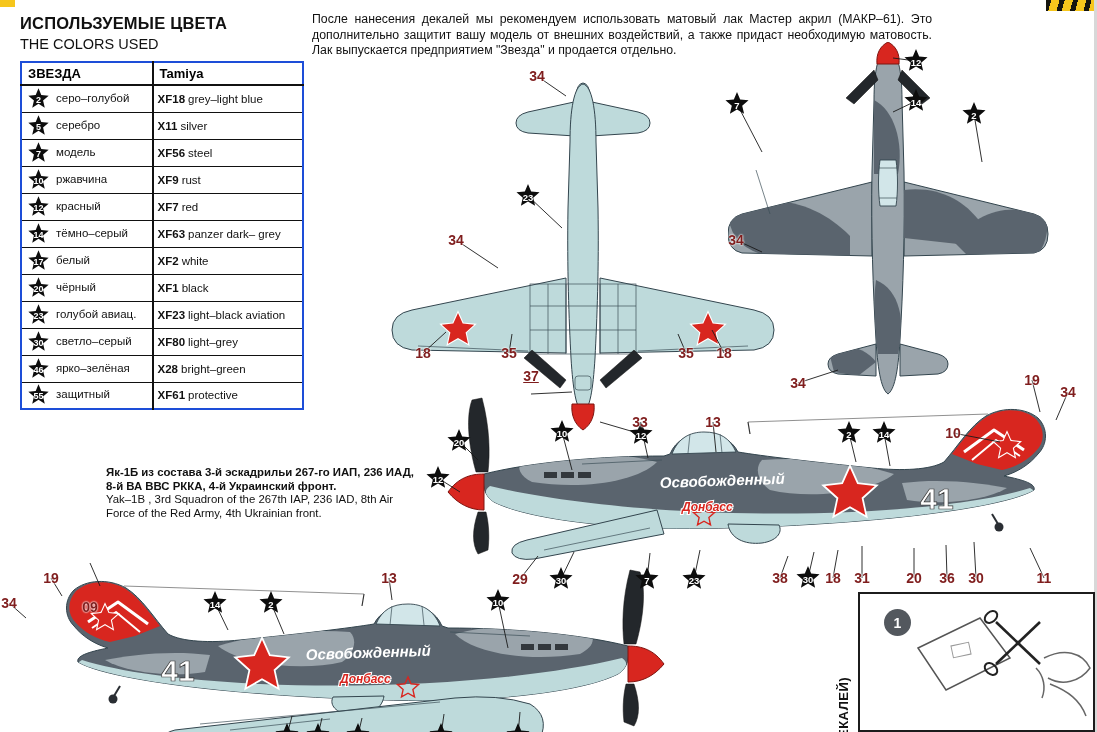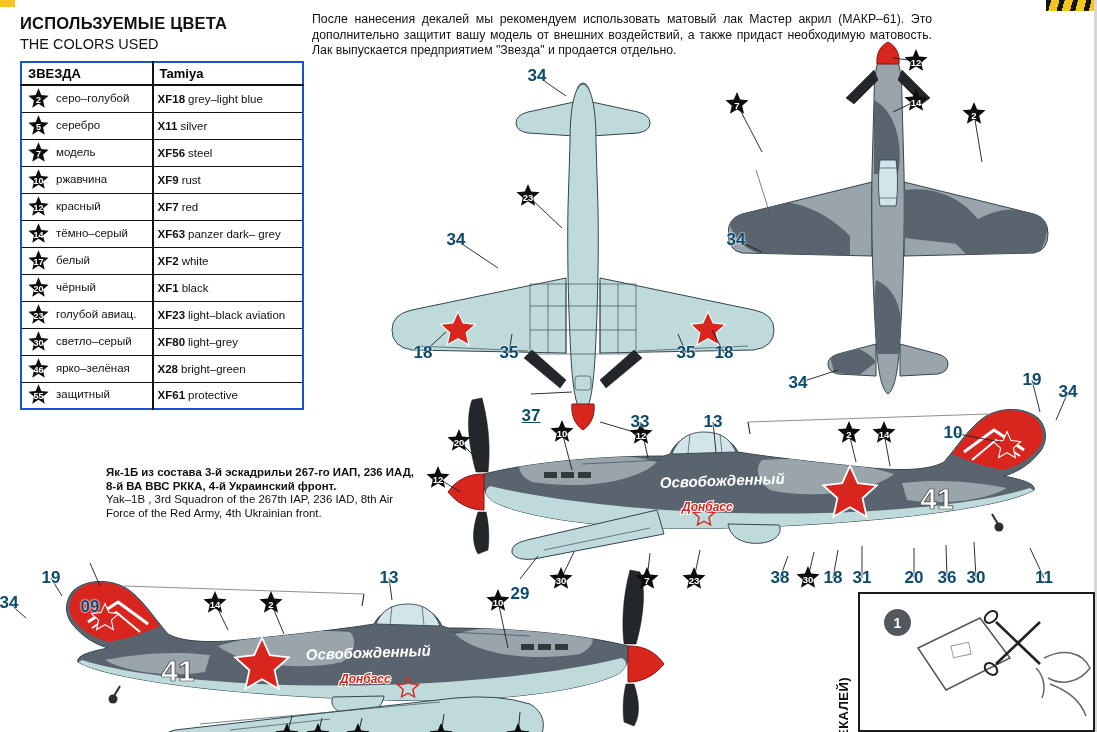--- a/index.html
+++ b/index.html
@@ -54,21 +54,21 @@
   .glass{fill:#d2e6e9;stroke:#33454e;stroke-width:.9}
   .slogan1{fill:#fff;font-style:italic;font-weight:bold;font-size:15px}
   .slogan2{fill:var(--c-red);font-style:italic;font-weight:bold;font-size:12px;stroke:#fff;stroke-width:2.2;paint-order:stroke}
   .board-num{fill:#fff;stroke:#3a3a3a;stroke-width:.7;font-weight:bold;font-size:30px}
   .chev{fill:none;stroke:#fff;stroke-linejoin:round}
 
   
   #leader-lines{position:absolute;left:0;top:0;width:1097px;height:732px;pointer-events:none;z-index:5}
   #callouts{position:absolute;left:0;top:0;width:1097px;height:732px;z-index:6;pointer-events:none}
   .co{position:absolute;transform:translate(-50%,-50%)}
-  .co.plain{font-weight:bold;font-size:17px;color:#0c4a6e;text-shadow:0 0 2px #fff,0 0 2px #fff}
+  .co.plain{font-weight:bold;font-size:14px;color:#7f1d1d;text-shadow:0 0 2px #fff,0 0 2px #fff}
   .co.star{width:27px;height:25px}
   .co.star svg{width:27px;height:25px;display:block}
   .co.star svg polygon{fill:var(--c-black)}
   .co.star b{position:absolute;left:0;top:55%;transform:translateY(-50%);width:100%;text-align:center;color:#fff;font-size:9.5px;font-weight:bold}
 
   
   #decal-box{position:absolute;left:858px;top:592px;width:237px;height:140px;background:#fff;border:2px solid #1c1c1c}
   #step-circle{position:absolute;left:24px;top:15px;width:27px;height:27px;border-radius:50%;background:#53585e;
     color:#fff;font-weight:bold;font-size:14px;display:flex;align-items:center;justify-content:center}
   #decal-art{position:absolute;left:48px;top:2px;width:186px;height:136px}
@@ -374,21 +374,21 @@
         <svg viewBox="0 0 28 26" aria-hidden="true">
           <polygon points="14.0,0.4 17.3,8.4 26.0,9.1 19.4,14.8 21.4,23.2 14.0,18.7 6.6,23.2 8.6,14.8 2.0,9.1 10.7,8.4"></polygon>
         </svg>
         <b>23</b>
       </span>
       <span class="co plain" style="left: 456px; top: 240px;">34</span>
       <span class="co plain" style="left: 423px; top: 353px;">18</span>
       <span class="co plain" style="left: 509px; top: 353px;">35</span>
       <span class="co plain" style="left: 686px; top: 353px;">35</span>
       <span class="co plain" style="left: 724px; top: 353px;">18</span>
-      <span class="co plain" style="left: 531px; top: 416px; text-decoration: underline;">37</span>
+      <span class="co plain" style="left: 531px; top: 376px; text-decoration: underline;">37</span>
       <span class="co star" style="left: 641px; top: 434px;">
         <svg viewBox="0 0 28 26" aria-hidden="true">
           <polygon points="14.0,0.4 17.3,8.4 26.0,9.1 19.4,14.8 21.4,23.2 14.0,18.7 6.6,23.2 8.6,14.8 2.0,9.1 10.7,8.4"></polygon>
         </svg>
         <b>12</b>
       </span>
       <span class="co star" style="left: 916px; top: 61px;">
         <svg viewBox="0 0 28 26" aria-hidden="true">
           <polygon points="14.0,0.4 17.3,8.4 26.0,9.1 19.4,14.8 21.4,23.2 14.0,18.7 6.6,23.2 8.6,14.8 2.0,9.1 10.7,8.4"></polygon>
         </svg>
@@ -442,21 +442,21 @@
       </span>
       <span class="co star" style="left: 884px; top: 433px;">
         <svg viewBox="0 0 28 26" aria-hidden="true">
           <polygon points="14.0,0.4 17.3,8.4 26.0,9.1 19.4,14.8 21.4,23.2 14.0,18.7 6.6,23.2 8.6,14.8 2.0,9.1 10.7,8.4"></polygon>
         </svg>
         <b>14</b>
       </span>
       <span class="co plain" style="left: 953px; top: 433px;">10</span>
       <span class="co plain" style="left: 1032px; top: 380px;">19</span>
       <span class="co plain" style="left: 1068px; top: 392px;">34</span>
-      <span class="co plain" style="left: 520px; top: 594px; text-align: center;">29</span>
+      <span class="co plain" style="left: 520px; top: 579px; text-align: center;">29</span>
       <span class="co star" style="left: 561px; top: 579px;">
         <svg viewBox="0 0 28 26" aria-hidden="true">
           <polygon points="14.0,0.4 17.3,8.4 26.0,9.1 19.4,14.8 21.4,23.2 14.0,18.7 6.6,23.2 8.6,14.8 2.0,9.1 10.7,8.4"></polygon>
         </svg>
         <b>30</b>
       </span>
       <span class="co star" style="left: 647px; top: 579px;">
         <svg viewBox="0 0 28 26" aria-hidden="true">
           <polygon points="14.0,0.4 17.3,8.4 26.0,9.1 19.4,14.8 21.4,23.2 14.0,18.7 6.6,23.2 8.6,14.8 2.0,9.1 10.7,8.4"></polygon>
         </svg>

